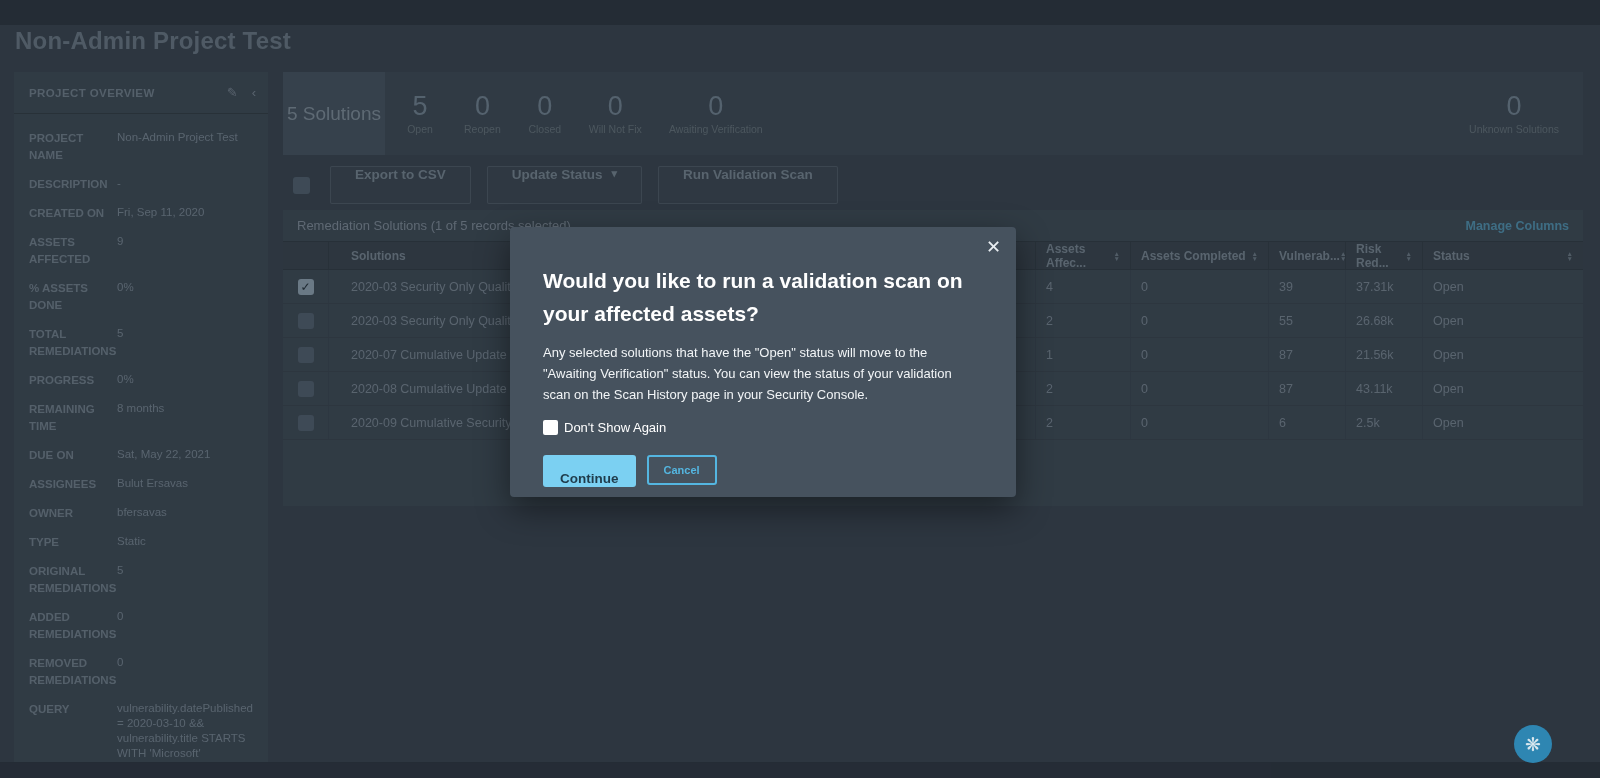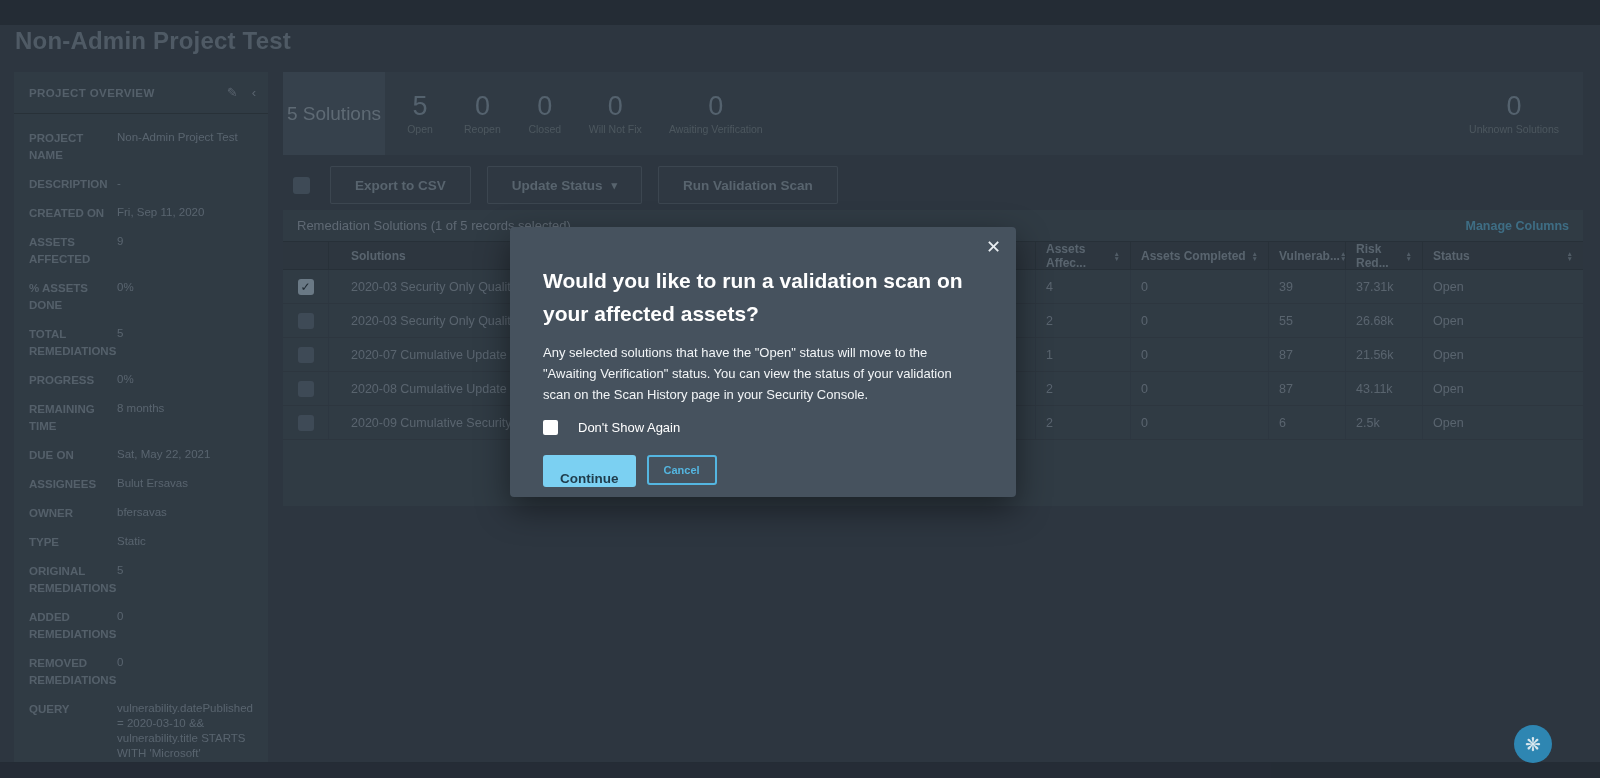--- a/index.html
+++ b/index.html
@@ -27,21 +27,21 @@
   .stat-list{display:flex;align-items:center;padding-left:18px;gap:27px}
   .stat{text-align:center;min-width:34px}
   .stat .num{font-size:27px;font-weight:300;color:#8496a8;line-height:28px}
   .stat .lab{font-size:10.5px;color:#76848f;margin-top:3px;white-space:nowrap}
   .stat.unknown{margin-left:auto;align-self:center;padding-right:24px}
 
   .toolbar{position:absolute;left:283px;top:166px;height:38px;display:flex;align-items:center;gap:16px}
   .cb{width:17px;height:17px;border-radius:3px;background:#5f7081;display:flex;align-items:center;justify-content:center;font-size:12px;color:#2c3a46;cursor:pointer}
   .cb.checked{background:#a6bbcd}
   .toolbar .cb{margin:0 4px 0 10px}
-  .tb-btn{height:38px;padding:0 24px;display:flex;align-items:center;gap:9px;border:1px solid rgba(151,167,183,.28);border-radius:2px;background:rgba(255,255,255,.02);font-size:13.5px;font-weight:bold;color:#8a99a8;cursor:pointer}
+  .tb-btn{height:38px;padding:0 24px;display:flex;gap:9px;border:1px solid rgba(151,167,183,.28);border-radius:2px;background:rgba(255,255,255,.02);font-size:13.5px;font-weight:bold;color:#8a99a8;cursor:pointer}
   .tb-btn .caret{font-size:11px}
 
   .table-panel{position:absolute;left:283px;top:210px;width:1300px;height:296px;background:#4a5765}
   .tp-head{height:31px;display:flex;align-items:center;justify-content:space-between;padding:0 14px}
   .tp-title{font-size:13px;color:#93a1b0}
   .manage{font-size:12.5px;font-weight:bold;color:#5fa9cc;cursor:pointer}
   .thead{display:flex;align-items:stretch;height:29px;background:rgba(0,0,0,.07);border-top:1px solid rgba(0,0,0,.12);border-bottom:1px solid rgba(0,0,0,.12)}
   .th{display:flex;align-items:center;justify-content:space-between;padding:0 10px;font-size:12px;font-weight:bold;color:#8b9aa9;border-left:1px solid rgba(0,0,0,.10)}
   .col-cb{width:45px;display:flex;align-items:center;justify-content:center}
   .col-sol{flex:1;padding-left:22px}
@@ -50,21 +50,21 @@
   .trow{display:flex;align-items:stretch;height:34px;border-bottom:1px solid rgba(0,0,0,.08)}
   .td{display:flex;align-items:center;padding:0 10px;font-size:12.5px;color:#8b9aa9;border-left:1px solid rgba(0,0,0,.06);overflow:hidden;white-space:nowrap}
   .trow .cb{width:16px;height:16px}
 
   
   .overlay{position:absolute;inset:0;background:rgba(8,12,16,.38);z-index:10}
   .modal{position:absolute;left:510px;top:227px;width:506px;height:270px;background:#46525e;border-radius:4px;z-index:20;box-shadow:0 12px 34px rgba(0,0,0,.45);padding:37px 33px 0}
   .modal-close{position:absolute;top:9px;right:15px;font-size:18px;color:#e9eef2;cursor:pointer}
   .modal-title{font-size:21px;font-weight:bold;color:#ffffff;line-height:33px;width:450px}
   .modal-body{margin-top:12px;font-size:13px;color:#f2f5f7;line-height:21px;width:437px}
-  .modal-check{margin-top:15px;display:flex;align-items:flex-end;gap:20px}
+  .modal-check{margin-top:15px;display:flex;align-items:flex-end;gap:6px}
   .mcb{width:15px;height:15px;background:#ffffff;border-radius:2px;cursor:pointer}
   .mlabel{font-size:13px;color:#ffffff}
   .modal-actions{margin-top:20px;display:flex;gap:11px}
   .btn-continue{background:#7bd0f2;color:#1f3b4b;font-weight:bold;font-size:13.5px;height:30px;padding:16px 17px;border:none;border-radius:3px;cursor:pointer;font-family:"Liberation Sans",sans-serif}
   .btn-cancel{background:transparent;color:#54b6e1;font-weight:bold;font-size:11px;height:30px;padding:0 15px;border:2px solid #54b6e1;border-radius:3px;cursor:pointer;font-family:"Liberation Sans",sans-serif}
 
   .fab{position:absolute;left:1514px;top:725px;width:38px;height:38px;border-radius:50%;background:#2e86b2;z-index:30;display:flex;align-items:center;justify-content:center;color:#d9e7ee;font-size:19px;cursor:pointer}
 </style>
 </head>
 <body>

